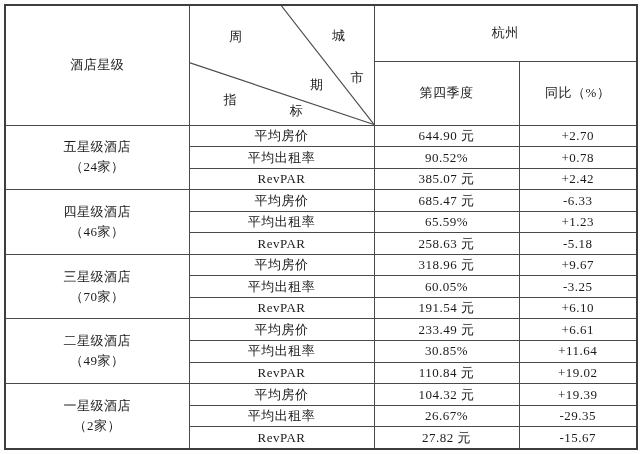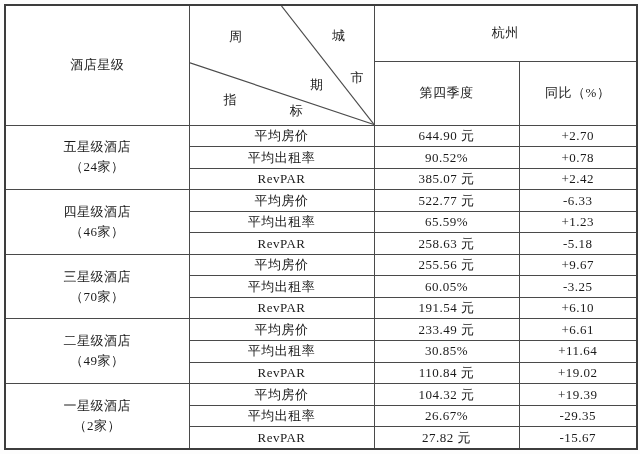--- a/index.html
+++ b/index.html
@@ -130,40 +130,40 @@
           <td>RevPAR</td>
           <td>385.07 元</td>
           <td>+2.42</td>
         </tr>
         <tr>
           <td rowspan="3" class="cat">
             <div>四星级酒店</div>
             <div>（46家）</div>
           </td>
           <td>平均房价</td>
-          <td>522.77 元</td>
+          <td>685.47 元</td>
           <td>-6.33</td>
         </tr>
         <tr>
           <td>平均出租率</td>
           <td>65.59%</td>
           <td>+1.23</td>
         </tr>
         <tr>
           <td>RevPAR</td>
           <td>258.63 元</td>
           <td>-5.18</td>
         </tr>
         <tr>
           <td rowspan="3" class="cat">
             <div>三星级酒店</div>
             <div>（70家）</div>
           </td>
           <td>平均房价</td>
-          <td>255.56 元</td>
+          <td>318.96 元</td>
           <td>+9.67</td>
         </tr>
         <tr>
           <td>平均出租率</td>
           <td>60.05%</td>
           <td>-3.25</td>
         </tr>
         <tr>
           <td>RevPAR</td>
           <td>191.54 元</td>

